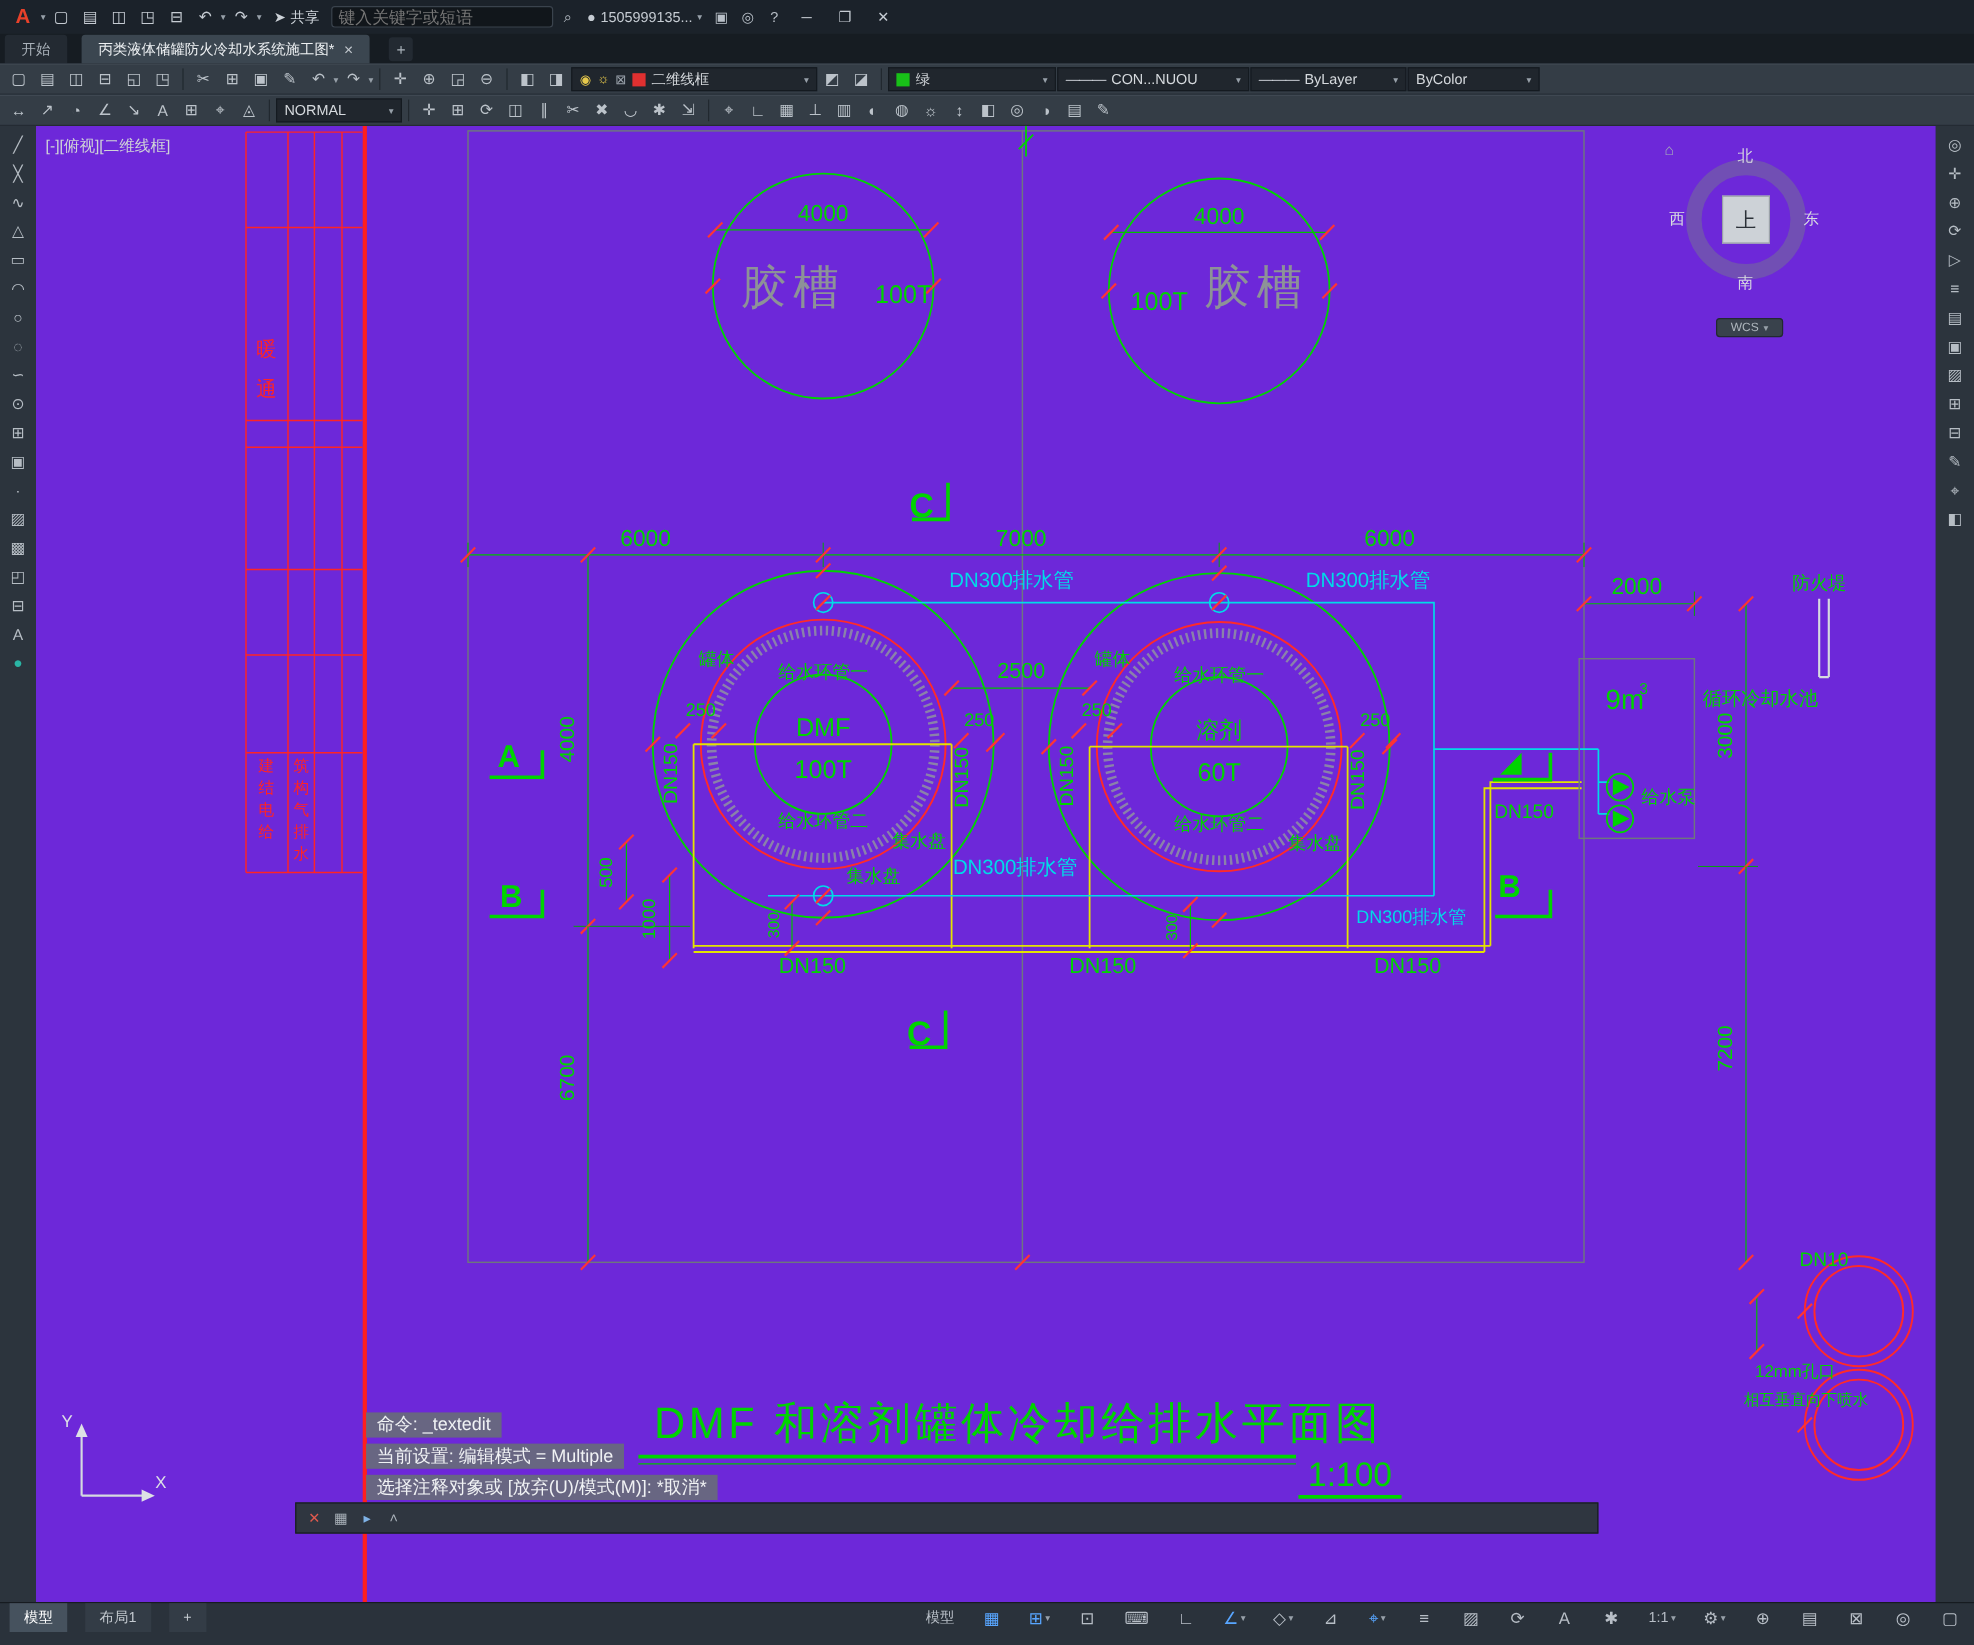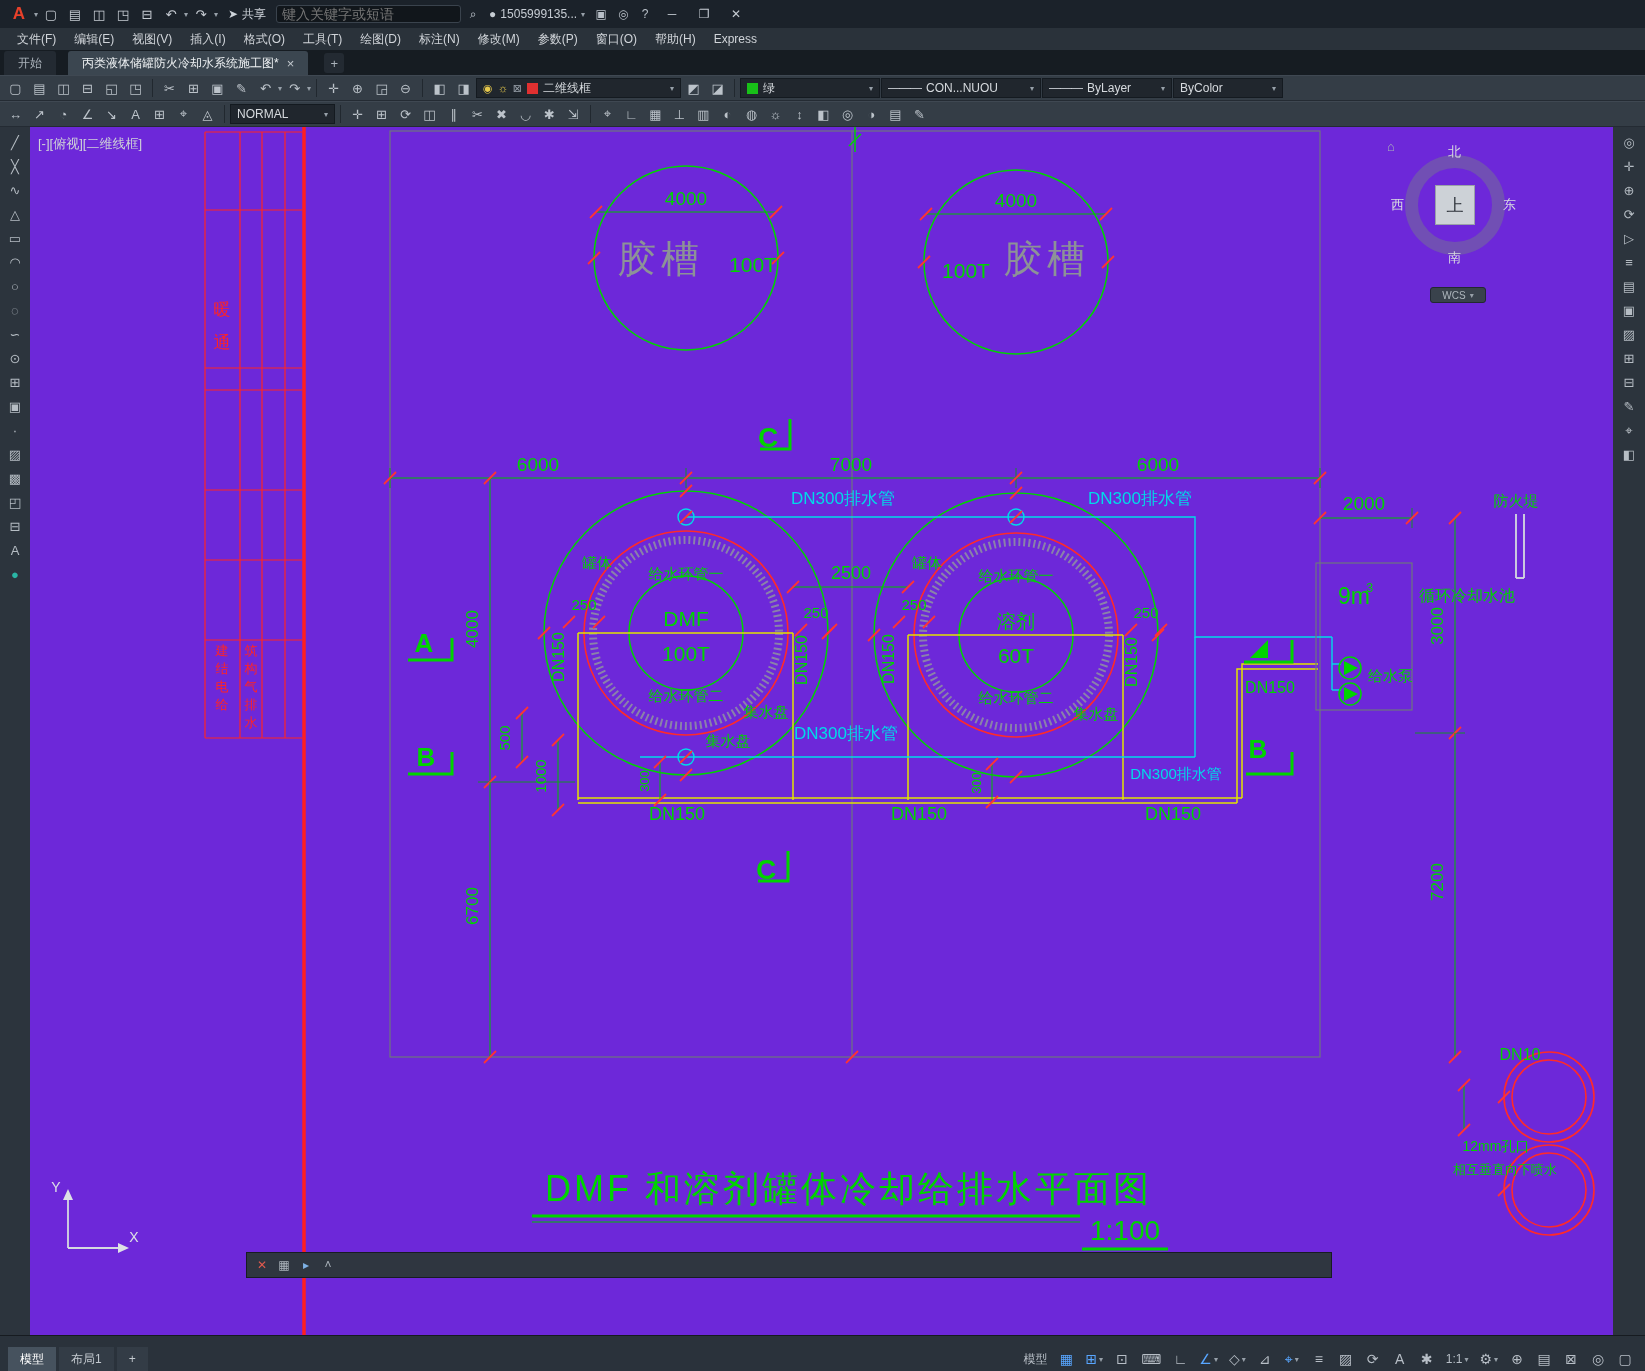--- a/index.html
+++ b/index.html
@@ -63,21 +63,21 @@
 
 .cmd-history{position:absolute;left:275px;bottom:85px;display:flex;flex-direction:column;gap:5px;align-items:flex-start;z-index:6}
 .cmd-line{background:rgba(104,110,117,.88);color:#f0f2f4;font-size:15px;padding:1px 9px;white-space:nowrap}
 .cmd-bar{position:absolute;left:216px;bottom:57px;width:1086px;height:26px;background:#2f3640;border:1px solid #171c22;display:flex;align-items:center;gap:4px;padding:0 6px;color:#9aa2ab;z-index:6}
 .cmd-icon{width:18px;display:flex;align-items:center;justify-content:center;font-size:12px;color:#aab2ba}
 .cmd-icon.red{color:#e05a4e}
 .cmd-icon.blue{color:#7fb2e6}
 .cmd-bar input{flex:1;background:transparent;border:none;outline:none;color:#aeb6bd;font-size:14px}
 
 
-.statusbar{height:36px;background:#2a323b;border-top:1px solid #161b20;display:flex;align-items:flex-end;padding:0 8px;gap:3px;flex:0 0 auto}
+.statusbar{height:36px;background:#2a323b;border-top:1px solid #161b20;display:flex;align-items:flex-start;padding:0 8px;gap:15px;flex:0 0 auto}
 .ltab{height:24px;padding:0 12px;display:flex;align-items:center;font-size:12px;color:#c3c9cf;background:#333c46}
 .ltab.active{background:#46525e;color:#fff}
 .sb-spacer{flex:1}
 .sbtn{min-width:24px;height:24px;padding:0 4px;display:flex;align-items:center;justify-content:center;color:#b7bec6;font-size:14px;gap:2px}
 .sbtn.on{color:#58a6ff}
 .sbtn .txt{font-size:12px}
 
 
 .sg{stroke:#00d400;fill:none;stroke-width:1.5}
 .sgd{stroke:#00c000;fill:none;stroke-width:1}
@@ -127,35 +127,20 @@
       <span class="caret">▾</span>
     </div>
     <div class="tb-icon">▣</div>
     <div class="tb-icon">◎</div>
     <div class="tb-icon">?</div>
     <div class="win-btn">─</div>
     <div class="win-btn">❐</div>
     <div class="win-btn">✕</div>
   </div>
 
-  <div class="menubar">
-    <div class="menu-item">文件(F)</div>
-    <div class="menu-item">编辑(E)</div>
-    <div class="menu-item">视图(V)</div>
-    <div class="menu-item">插入(I)</div>
-    <div class="menu-item">格式(O)</div>
-    <div class="menu-item">工具(T)</div>
-    <div class="menu-item">绘图(D)</div>
-    <div class="menu-item">标注(N)</div>
-    <div class="menu-item">修改(M)</div>
-    <div class="menu-item">参数(P)</div>
-    <div class="menu-item">窗口(O)</div>
-    <div class="menu-item">帮助(H)</div>
-    <div class="menu-item">Express</div>
-  </div>
 
   <div class="tabbar">
     <div class="ftab">
       <span>开始</span>
     </div>
     <div class="ftab active">
       <span>丙类液体储罐防火冷却水系统施工图*</span>
       <span class="ftab-close">×</span>
     </div>
     <div class="ftab-add">+</div>
@@ -582,20 +567,25 @@
           <text x="222" y="691" font-size="13" class="fr tm">电</text>
           <text x="222" y="709" font-size="13" class="fr tm">给</text>
           <text x="251" y="655" font-size="13" class="fr tm">筑</text>
           <text x="251" y="673" font-size="13" class="fr tm">构</text>
           <text x="251" y="691" font-size="13" class="fr tm">气</text>
           <text x="251" y="709" font-size="13" class="fr tm">排</text>
           <text x="251" y="727" font-size="13" class="fr tm">水</text>
         </g>
       </svg>
 
+      <div class="cmd-history">
+        <div class="cmd-line">命令: _textedit</div>
+        <div class="cmd-line">当前设置: 编辑模式 = Multiple</div>
+        <div class="cmd-line">选择注释对象或 [放弃(U)/模式(M)]: *取消*</div>
+      </div>
 
       <div class="cmd-bar">
         <div class="cmd-icon red">✕</div>
         <div class="cmd-icon">▦</div>
         <div class="cmd-icon blue">▸</div>
         <div class="cmd-icon">˄</div>
       </div>
     </div>
 
     <div class="palette right">

